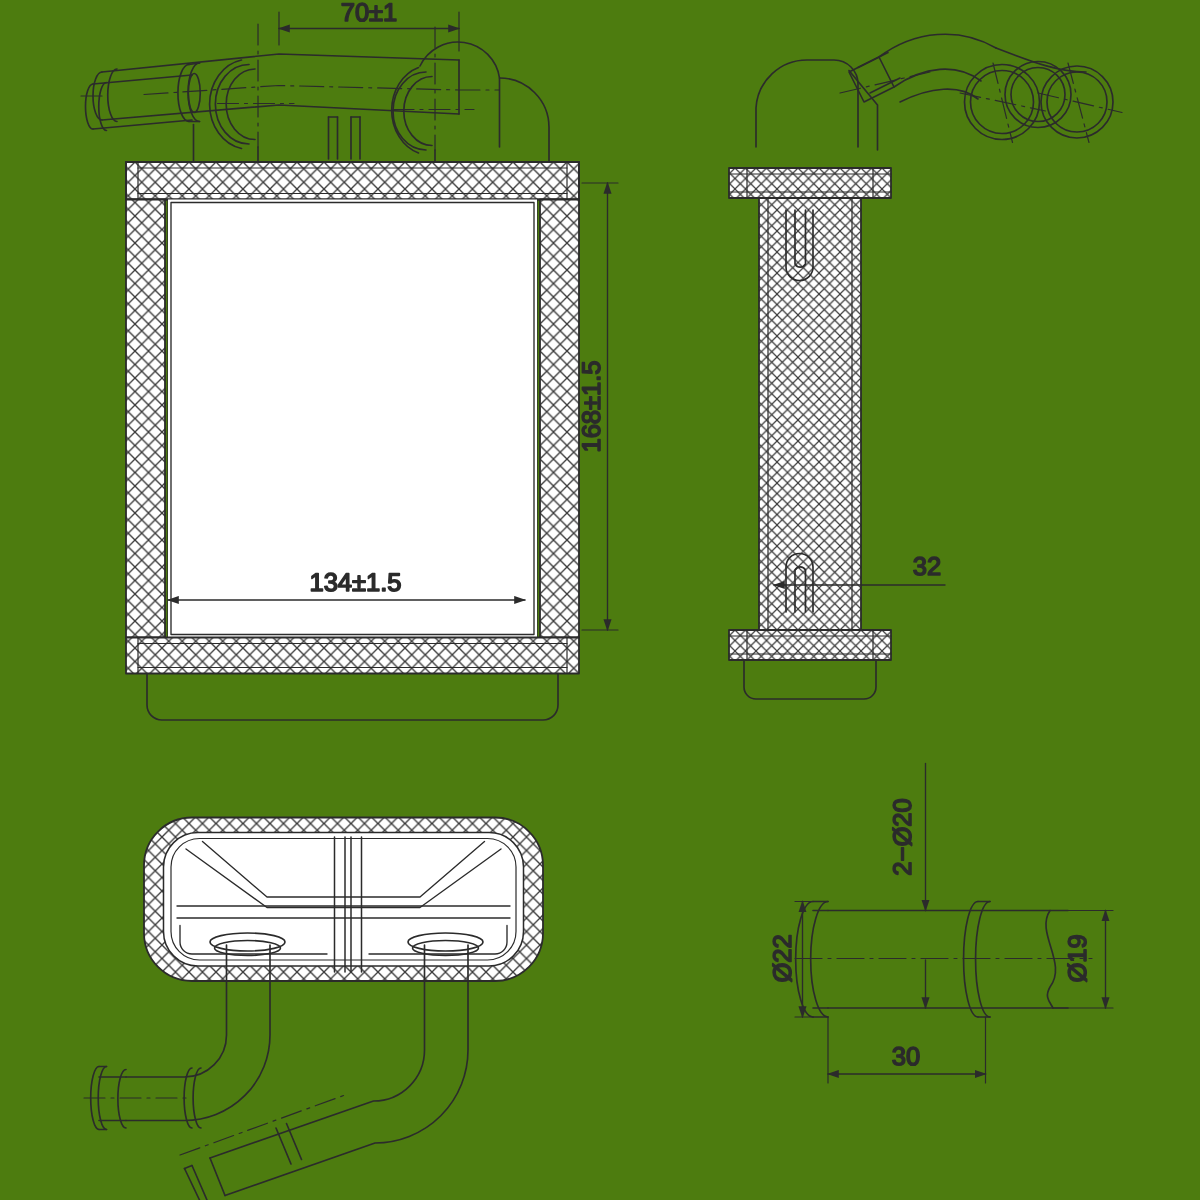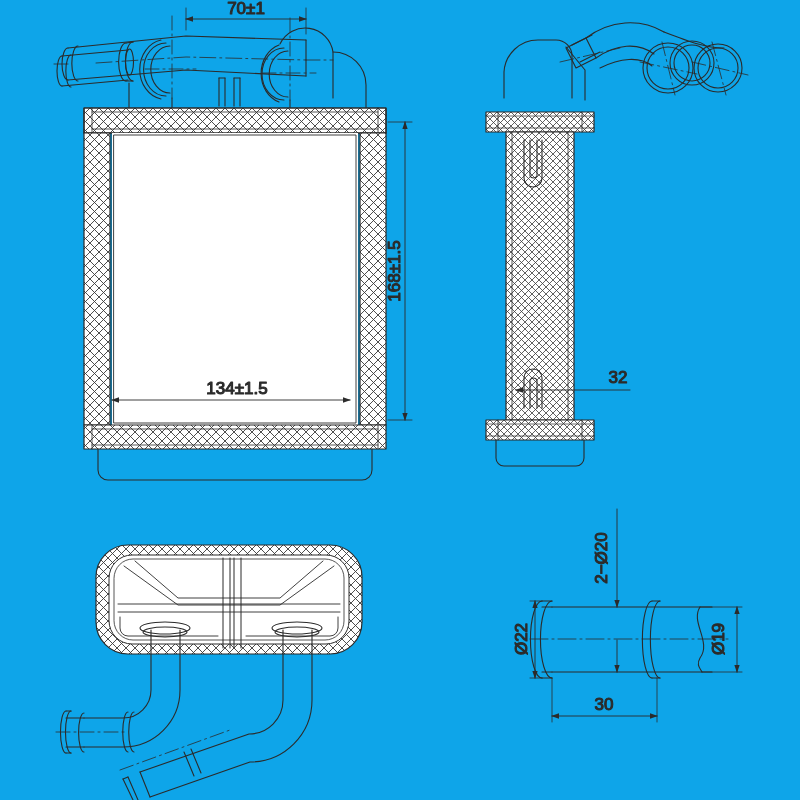--- a/index.html
+++ b/index.html
@@ -1,18 +1,18 @@
 <!DOCTYPE html>
 <html><head>
 <meta charset="utf-8">
 <style>
   html,body{margin:0;padding:0;background:#ffffff;}
   body{width:800px;height:800px;overflow:hidden;
        font-family:"Liberation Sans",sans-serif;}
-  #sheet{position:relative;width:800px;height:800px;background:#0ea5e9;}
+  #sheet{position:relative;width:800px;height:800px;background:#4d7c0f;}
   svg{display:block;}
   .dimtext{font-family:"Liberation Sans",sans-serif;font-size:17px;fill:#2b2b2b;}
 </style>
 </head>
 <body>
 
 <div id="sheet">
 
 <svg width="800" height="800" viewBox="0 0 800 800">
 

